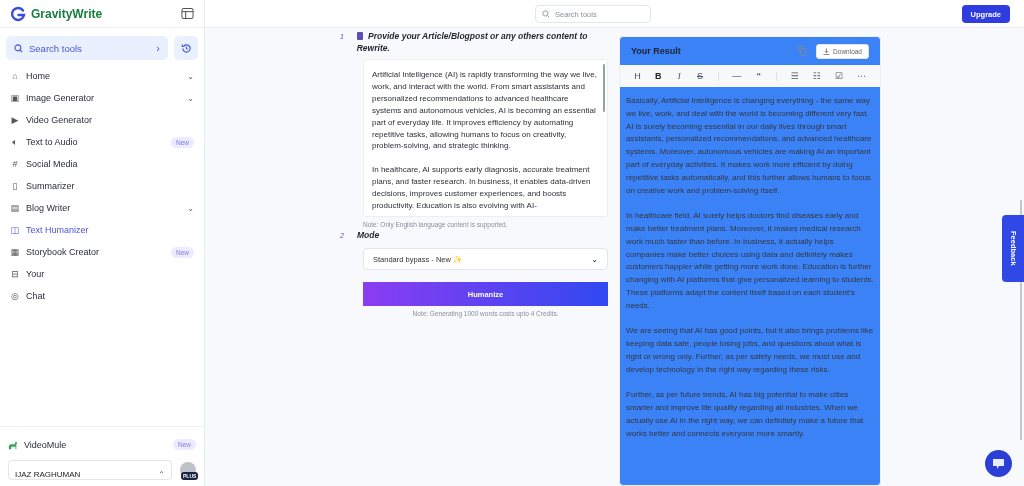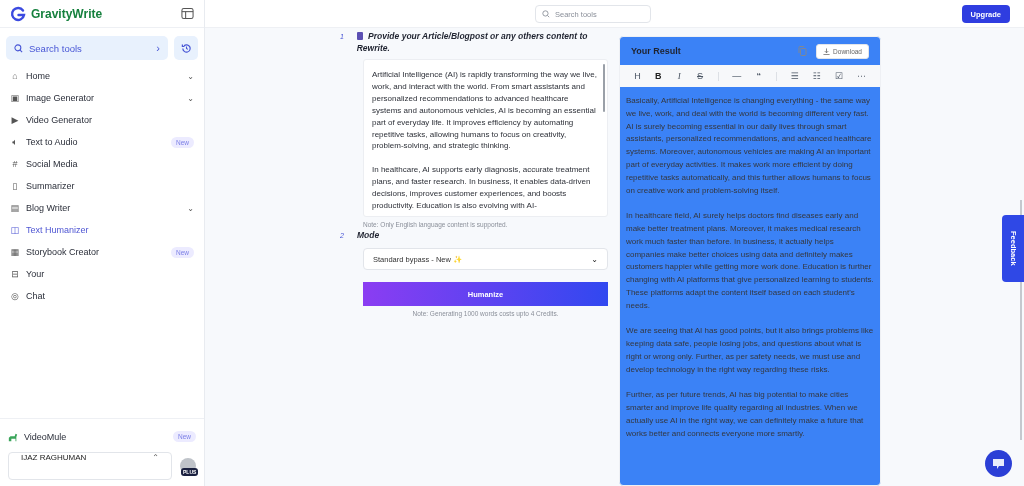--- a/index.html
+++ b/index.html
@@ -18,21 +18,21 @@
   .nav-item { display: flex; align-items: center; height: 22px; padding: 0 10px; font-size: 9px; color: #2b2f3a; gap: 6px; }
   .nav-item .ico { width: 10px; height: 10px; display: inline-flex; align-items: center; justify-content: center; color: #555; }
   .nav-item .right { margin-left: auto; }
   .nav-item.active { color: #4f56d3; }
   .nav-item.active .ico { color: #4f56d3; }
   .badge { background: #ecebff; color: #7b7fe6; font-size: 6.5px; border-radius: 8px; padding: 2px 5px; }
   .caret { font-size: 8px; color: #555; }
   .side-bottom { position: absolute; left: 0; bottom: 0; width: 204px; border-top: 1px solid #eef0f4; padding-top: 4px; }
   .side-bottom .nav-item { height: 27px; padding: 0 8px; }
   .user-row { display: flex; align-items: center; gap: 8px; padding: 2px 8px 6px 8px; }
-  .user-select { flex: 1; height: 28px; border: 1px solid #e2e5ea; border-radius: 4px; display: flex; align-items: flex-start; padding: 0 12px; font-size: 8px; color: #222; }
+  .user-select { flex: 1; height: 20px; border: 1px solid #e2e5ea; border-radius: 4px; display: flex; align-items: flex-end; padding: 0 6px; font-size: 8px; color: #222; }
   .user-select .caret { margin-left: auto; }
   .avatar { position: relative; width: 16px; height: 16px; border-radius: 50%; background: #bfc3c9; }
   .plus { position: absolute; left: 1px; top: 10px; background: #1b2140; color: #fff; font-size: 5px; font-weight: 700; padding: 1px 2px; border-radius: 3px; }
   .topbar { position: absolute; left: 205px; top: 0; right: 0; height: 28px; background: #fff; border-bottom: 1px solid #eef0f4; }
   .top-search { position: absolute; left: 330px; top: 5px; width: 116px; height: 18px; border: 1px solid #e2e5ea; border-radius: 4px; display: flex; align-items: center; gap: 5px; padding: 0 6px; font-size: 7.5px; color: #8a8f99; }
   .upgrade { position: absolute; right: 14px; top: 5px; height: 18px; padding: 0 9px; background: #2f3de0; color: #fff; border-radius: 4px; font-size: 7.5px; font-weight: 700; display: flex; align-items: center; border: none; }
   .left-panel { position: absolute; left: 340px; top: 30px; width: 275px; }
   .step-head { display: flex; gap: 8px; align-items: flex-start; font-size: 8.5px; font-weight: 700; color: #1f2330; line-height: 12px; font-style: italic; }
   .step-num { color: #4a57d6; font-size: 7px; font-weight: 400; width: 9px; margin-top: 1px; }
   .input-box { margin: 5px 0 0 23px; width: 245px; height: 158px; background: #fff; border: 1px solid #eceef2; border-radius: 3px; padding: 9px 10px 0 8px; font-size: 8px; line-height: 11.9px; color: #2d3038; overflow: hidden; position: relative; }

